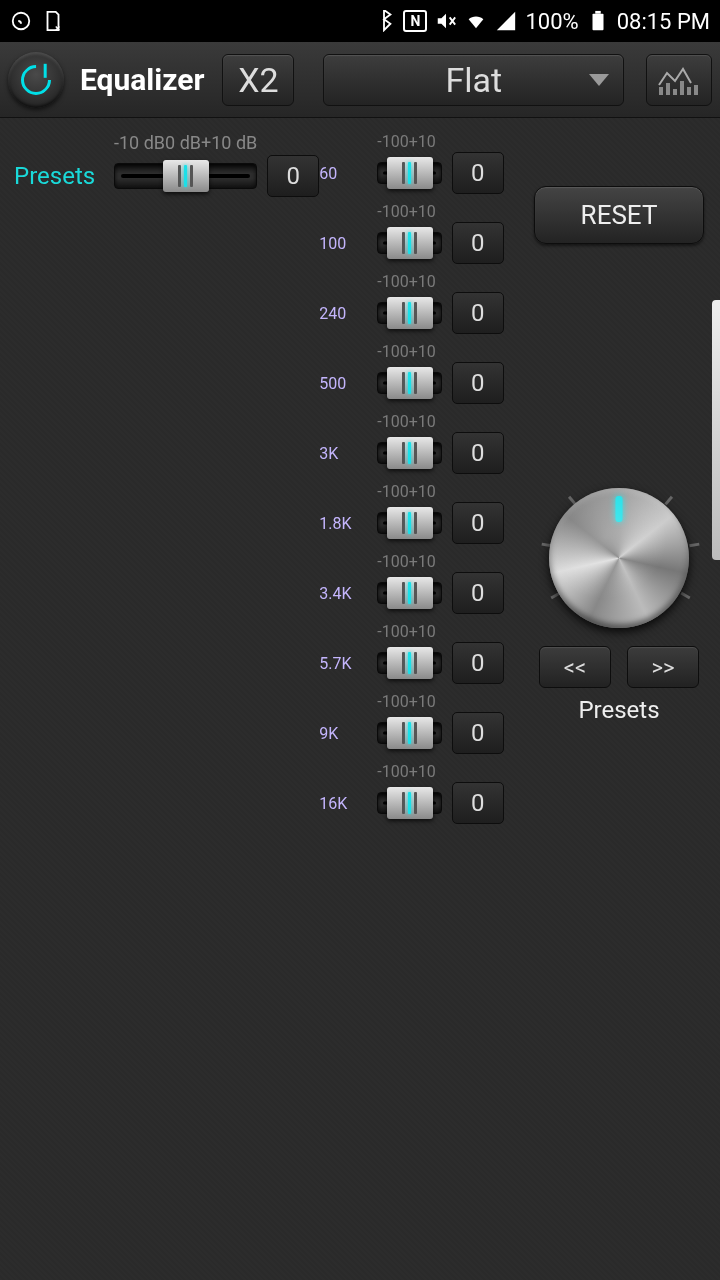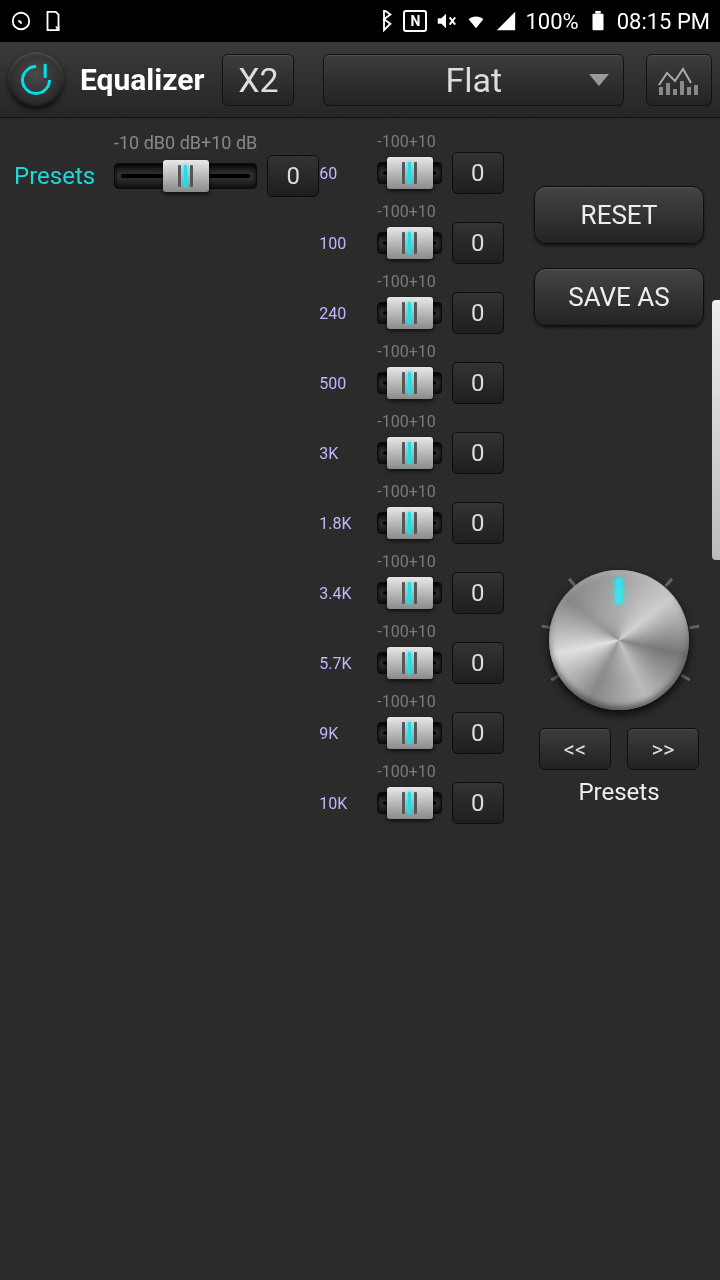--- a/index.html
+++ b/index.html
@@ -297,38 +297,37 @@
             <div class="value-box">0</div>
           </div>
         </div>
         <div class="band">
           <div class="band-scale">
             <span>-10</span>
             <span>0</span>
             <span>+10</span>
           </div>
           <div class="band-row">
-            <span class="band-freq">10K</span>
+            <span class="band-freq">16K</span>
             <div class="band-track">
               <div class="thumb">
                 <span></span>
                 <span class="cy"></span>
                 <span></span>
               </div>
             </div>
             <div class="value-box">0</div>
           </div>
         </div>
       </div>
   </div>
 
   <div class="right-col">
     <div style="height:54px"></div>
     <div class="action-btn">RESET</div>
-    <div class="action-btn">SAVE AS</div>
     <div style="height:210px"></div>
 
     <div class="knob-wrap">
       <div class="knob-outer">
         <div class="tick" style="transform:rotate(-120deg)"></div>
         <div class="tick" style="transform:rotate(-80deg)"></div>
         <div class="tick" style="transform:rotate(-40deg)"></div>
         <div class="tick" style="transform:rotate(40deg)"></div>
         <div class="tick" style="transform:rotate(80deg)"></div>
         <div class="tick" style="transform:rotate(120deg)"></div>

